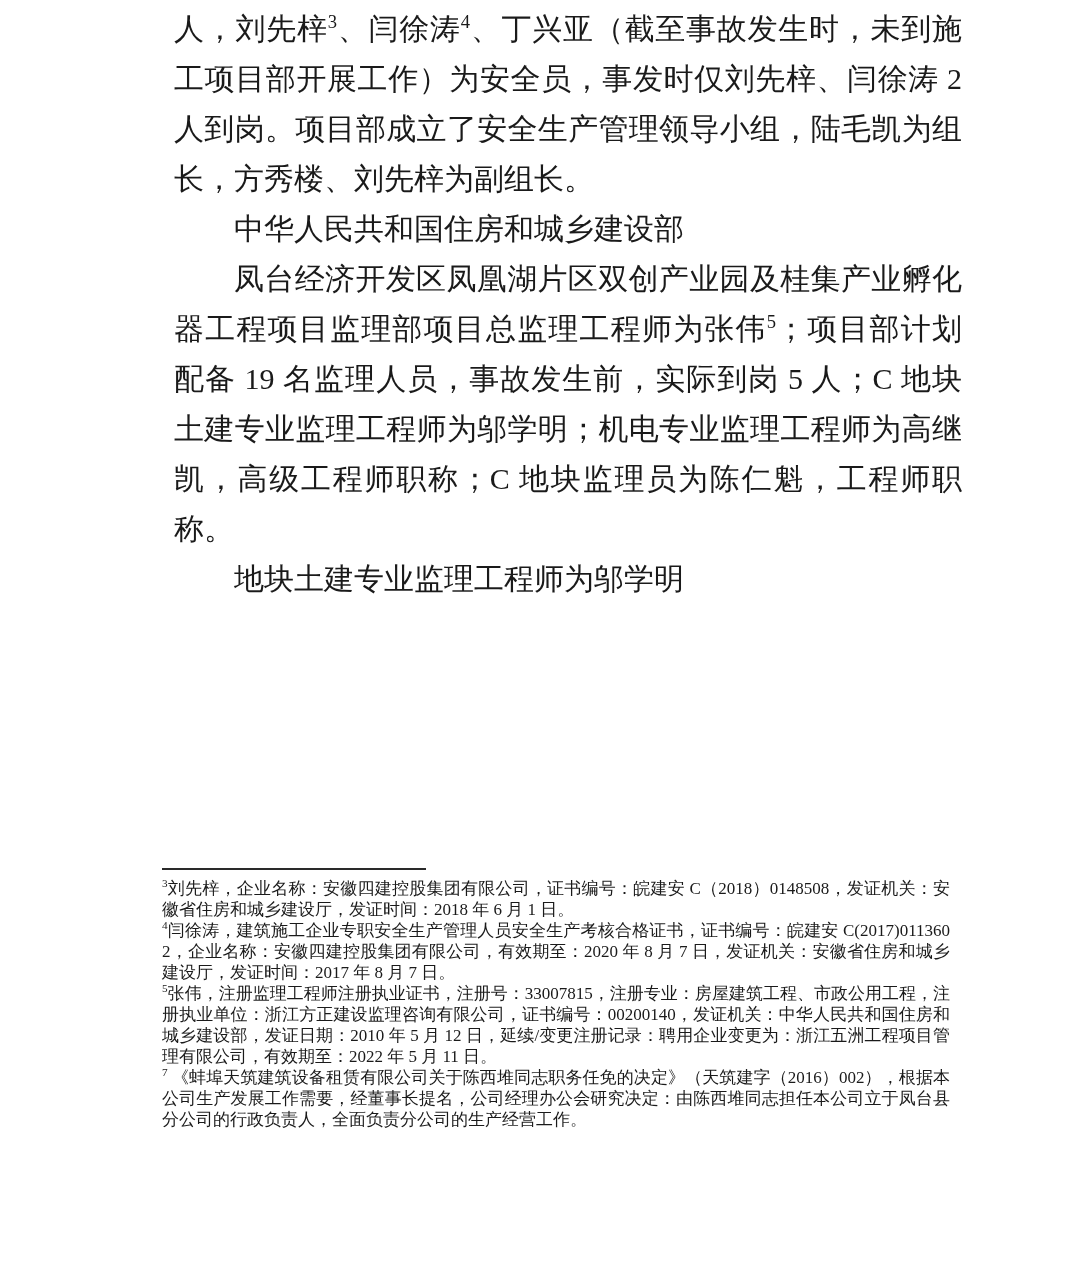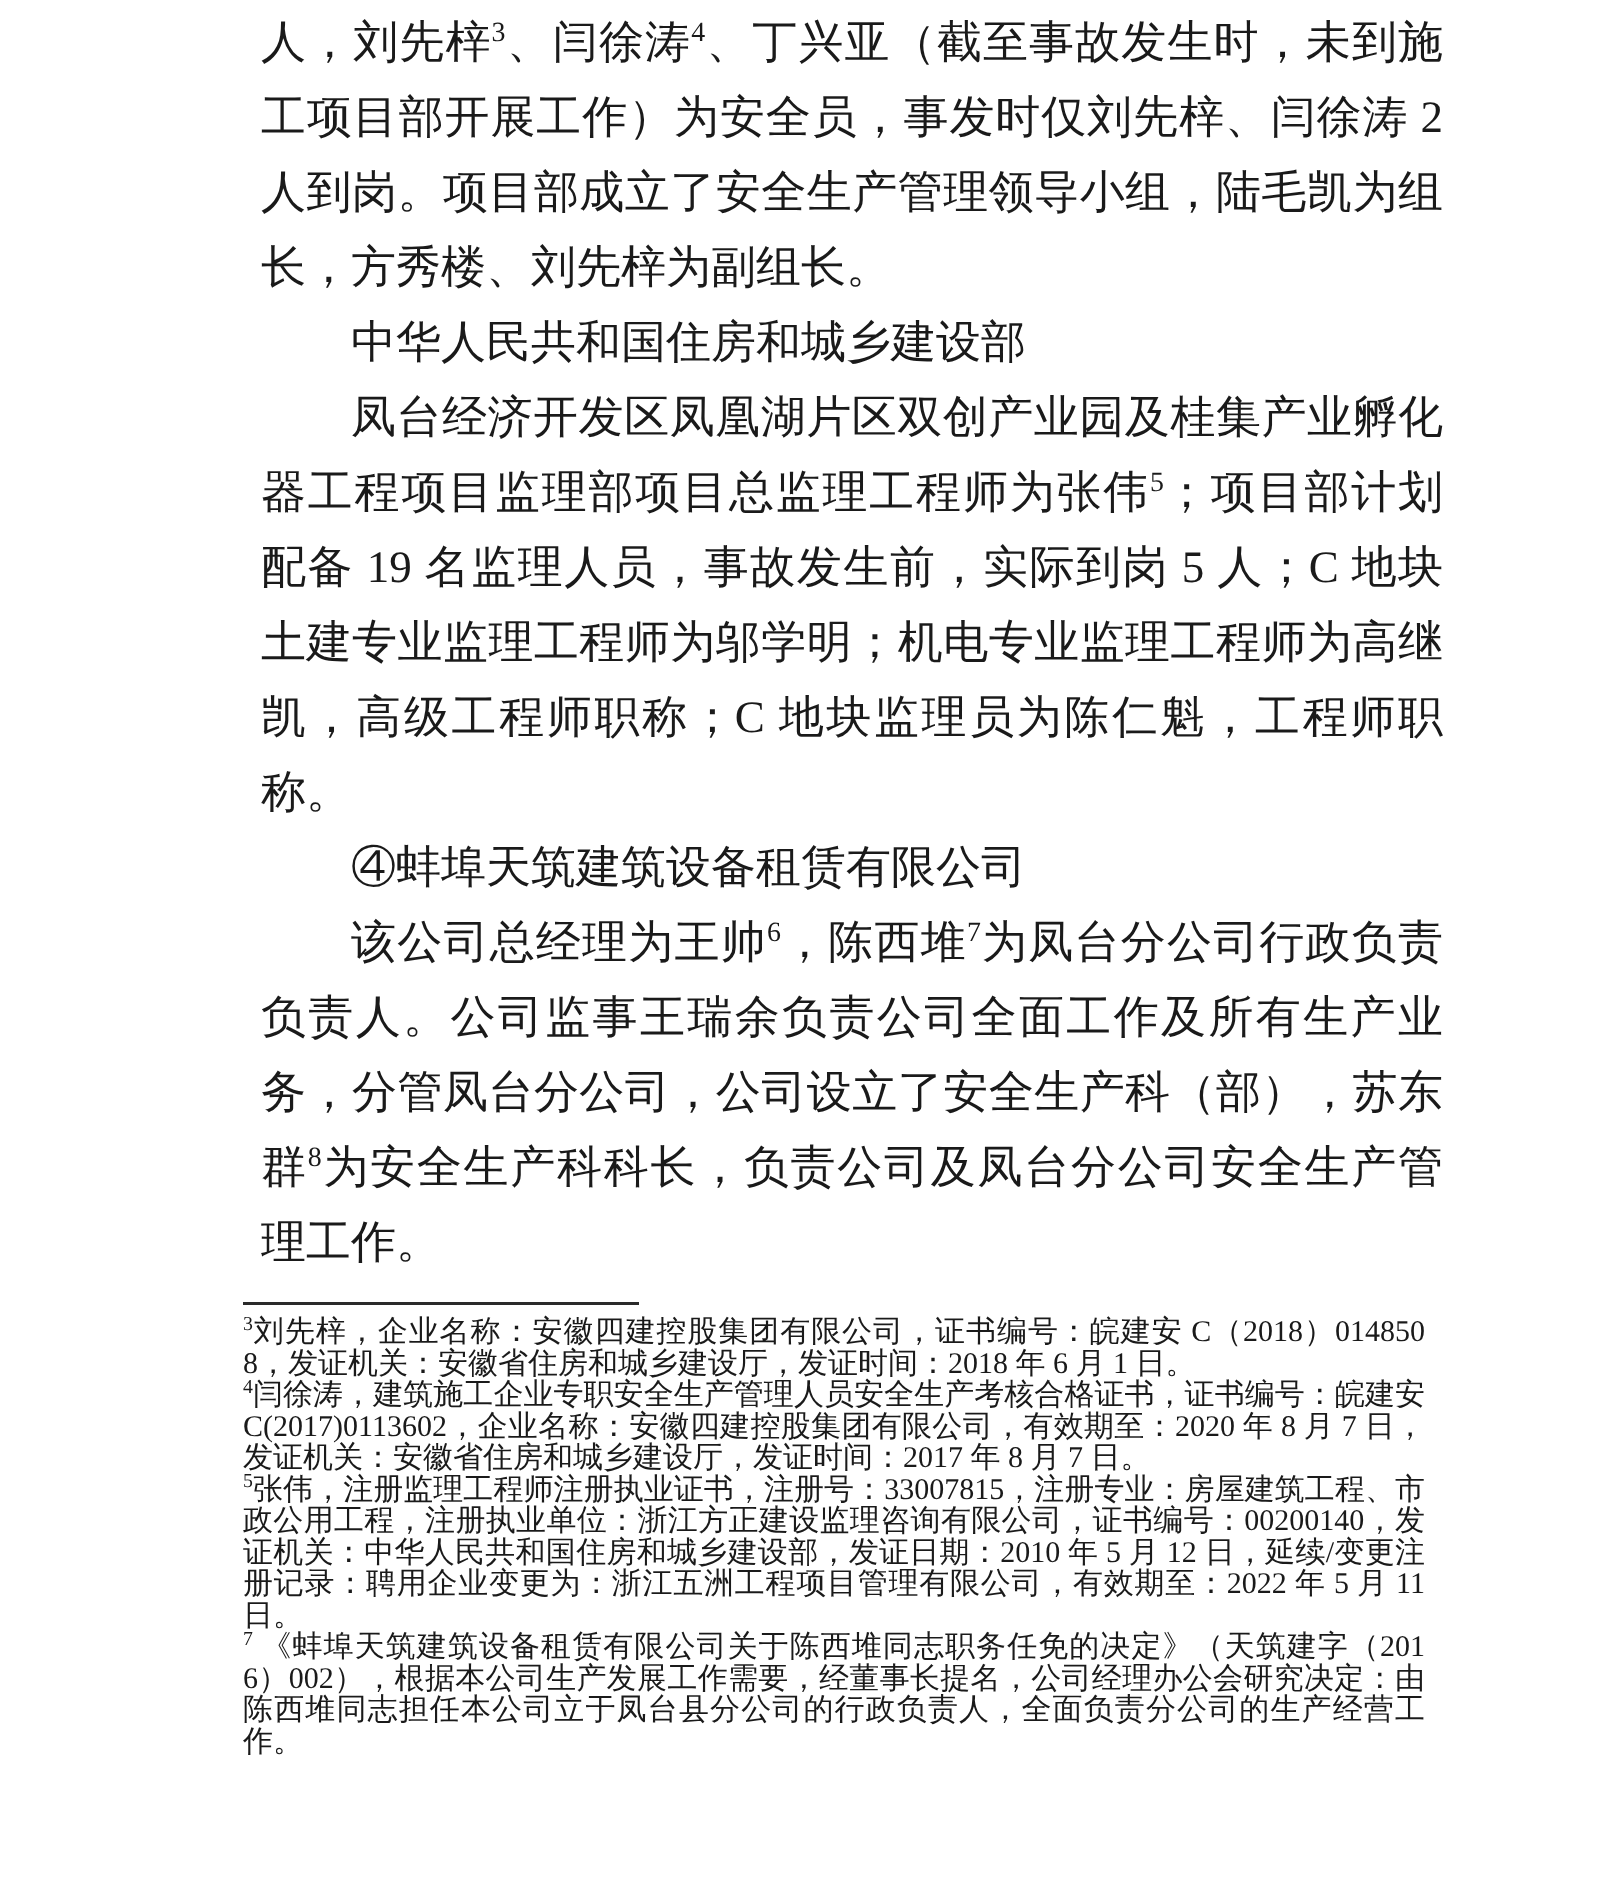--- a/index.html
+++ b/index.html
@@ -42,42 +42,41 @@
     border-top: 2px solid #2a2a2a;
   }
   .footnotes {
     position: absolute;
     left: 162px;
     top: 878px;
     width: 788px;
   }
   .footnote-item {
     margin: 0;
-    font-size: 20px;
+    font-size: 17px;
     line-height: 21px;
     text-align: justify;
     text-justify: inter-character;
     word-break: break-all;
   }
   .footnote-item sup {
     font-size: 66%;
     line-height: 0;
     vertical-align: super;
   }
 </style>
 </head>
 <body>
 
 <div class="page">
   <div class="body-text">
       <p class="para">人，刘先梓<sup>3</sup>、闫徐涛<sup>4</sup>、丁兴亚（截至事故发生时，未到施工项目部开展工作）为安全员，事发时仅刘先梓、闫徐涛 2 人到岗。项目部成立了安全生产管理领导小组，陆毛凯为组长，方秀楼、刘先梓为副组长。</p>
       <p class="para indent">中华人民共和国住房和城乡建设部</p>
       <p class="para indent">凤台经济开发区凤凰湖片区双创产业园及桂集产业孵化器工程项目监理部项目总监理工程师为张伟<sup>5</sup>；项目部计划配备 19 名监理人员，事故发生前，实际到岗 5 人；C 地块土建专业监理工程师为邬学明；机电专业监理工程师为高继凯，高级工程师职称；C 地块监理员为陈仁魁，工程师职称。</p>
-      <p class="para indent">④蚌埠天筑建筑设备租赁有限公司</p>
-      <p class="para indent">该公司总经理为王帅<sup>6</sup>，陈西堆<sup>7</sup>为凤台分公司行政负责负责人。公司监事王瑞余负责公司全面工作及所有生产业务，分管凤台分公司，公司设立了安全生产科（部），苏东群<sup>8</sup>为安全生产科科长，负责公司及凤台分公司安全生产管理工作。</p>
+      <p class="para indent">地块土建专业监理工程师为邬学明</p>
     </div>
   <div class="footnote-sep"></div>
   <div class="footnotes">
       <p class="footnote-item"><sup>3</sup>刘先梓，企业名称：安徽四建控股集团有限公司，证书编号：皖建安 C（2018）0148508，发证机关：安徽省住房和城乡建设厅，发证时间：2018 年 6 月 1 日。</p>
       <p class="footnote-item"><sup>4</sup>闫徐涛，建筑施工企业专职安全生产管理人员安全生产考核合格证书，证书编号：皖建安 C(2017)0113602，企业名称：安徽四建控股集团有限公司，有效期至：2020 年 8 月 7 日，发证机关：安徽省住房和城乡建设厅，发证时间：2017 年 8 月 7 日。</p>
       <p class="footnote-item"><sup>5</sup>张伟，注册监理工程师注册执业证书，注册号：33007815，注册专业：房屋建筑工程、市政公用工程，注册执业单位：浙江方正建设监理咨询有限公司，证书编号：00200140，发证机关：中华人民共和国住房和城乡建设部，发证日期：2010 年 5 月 12 日，延续/变更注册记录：聘用企业变更为：浙江五洲工程项目管理有限公司，有效期至：2022 年 5 月 11 日。</p>
       <p class="footnote-item"><sup>7</sup> 《蚌埠天筑建筑设备租赁有限公司关于陈西堆同志职务任免的决定》（天筑建字（2016）002），根据本公司生产发展工作需要，经董事长提名，公司经理办公会研究决定：由陈西堆同志担任本公司立于凤台县分公司的行政负责人，全面负责分公司的生产经营工作。</p>
     </div>
 </div>
 

